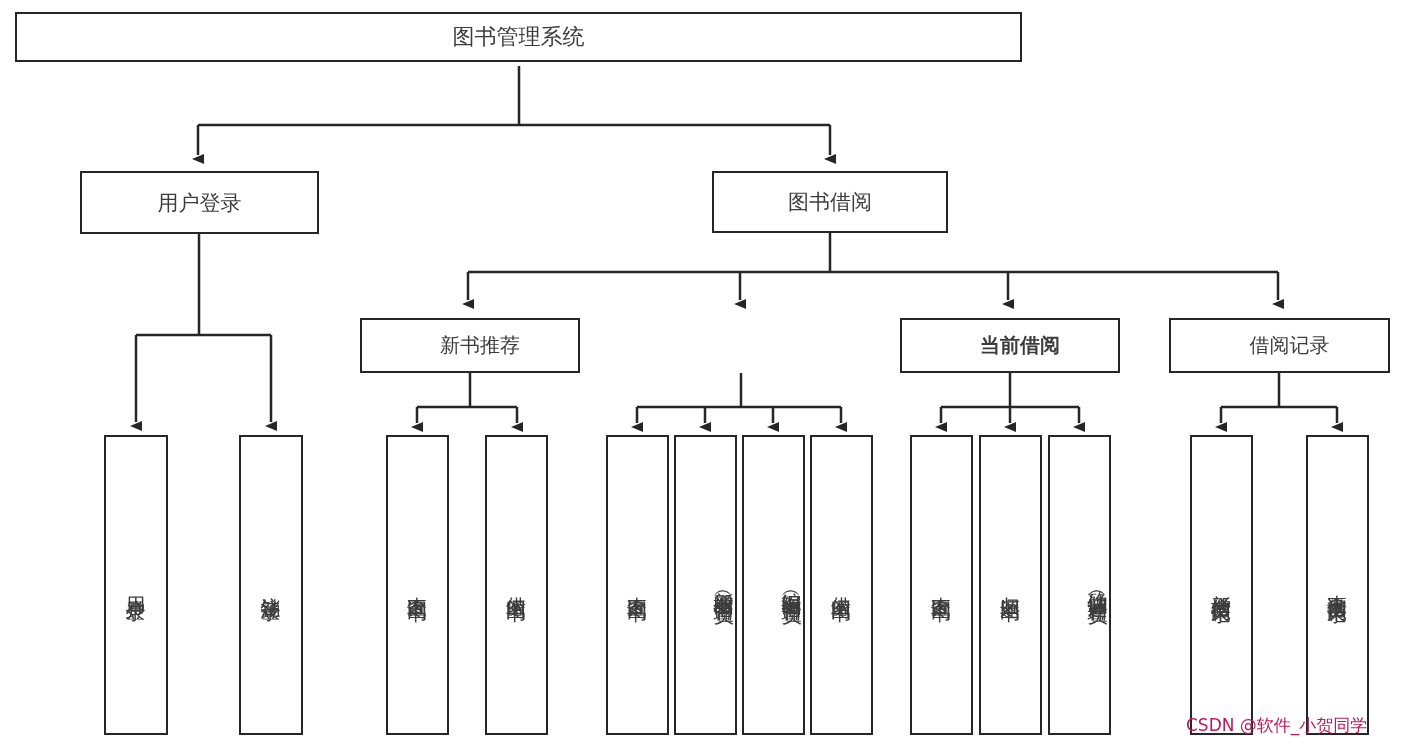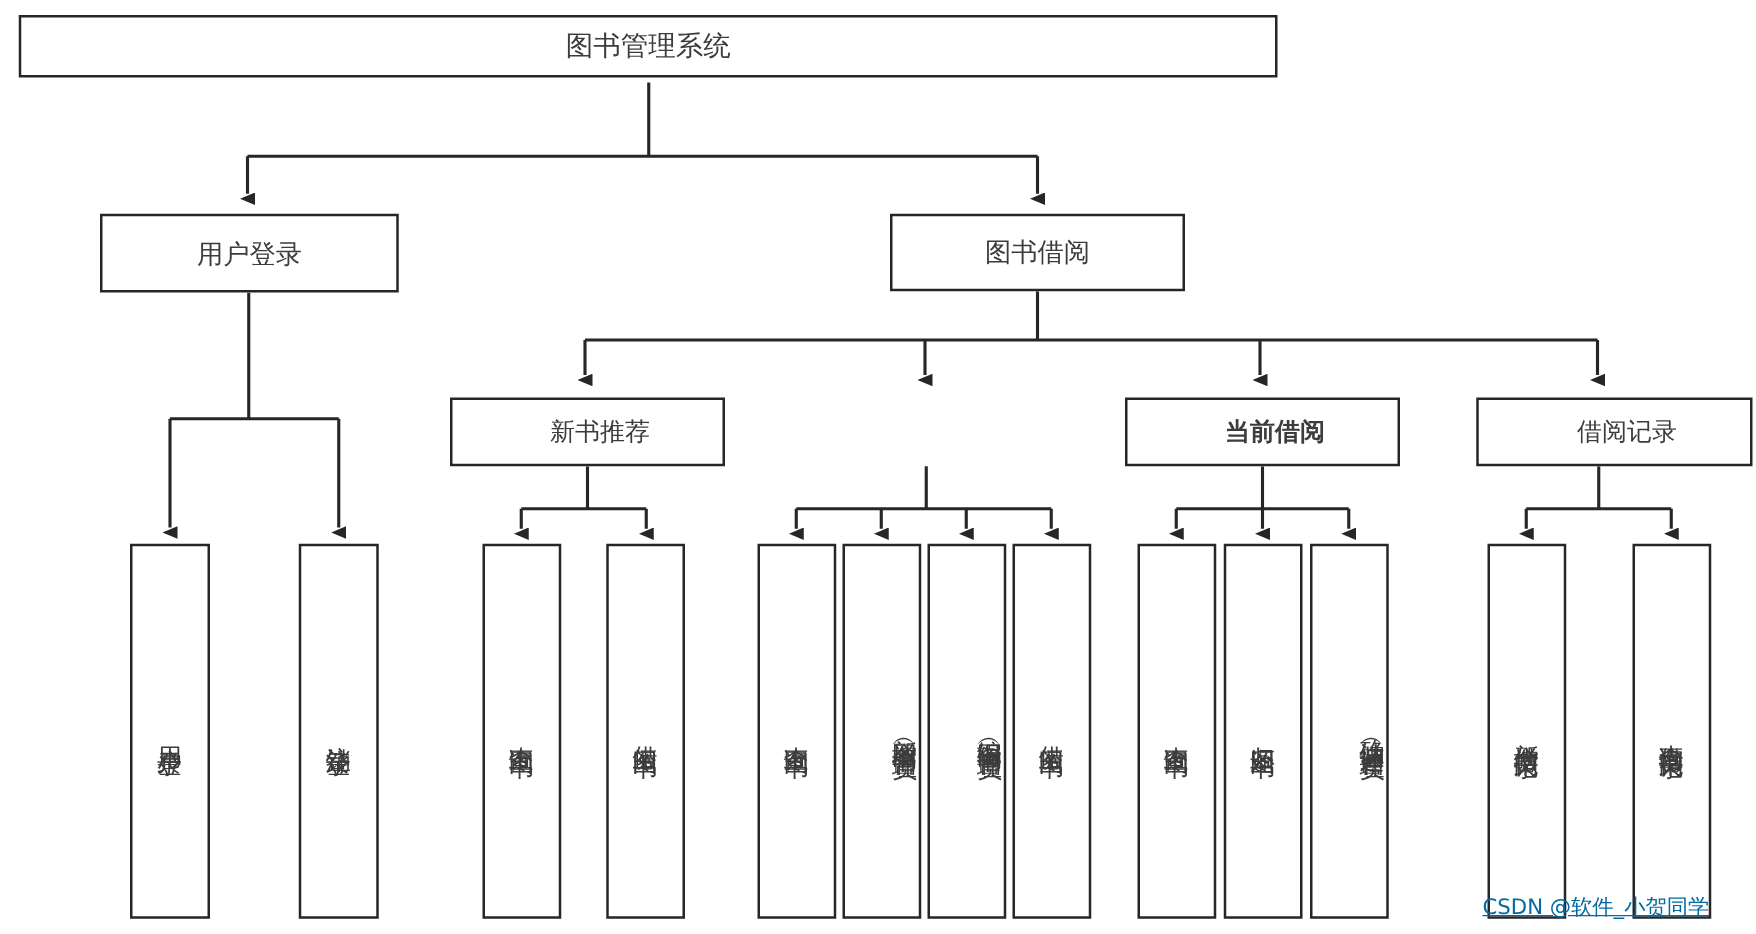--- a/index.html
+++ b/index.html
@@ -56,25 +56,24 @@
     justify-content: center;
   }
   .node.leaf.centered {
     align-items: center;
   }
   .watermark {
     position: absolute;
     left: 1186px;
     top: 714px;
     font-size: 17px;
-    color: #0369a1;
+    color: #be185d;
     white-space: nowrap;
     z-index: 3;
     font-family: "DejaVu Sans", "Liberation Sans", sans-serif;
-    text-decoration: underline;
   }
 </style>
 </head>
 <body>
 
 <div id="canvas">
 
   <svg id="edges" xmlns="http://www.w3.org/2000/svg">
     <defs>
       <marker id="arrow" markerWidth="10" markerHeight="12" refX="1" refY="6" orient="auto" markerUnits="userSpaceOnUse">
@@ -129,21 +128,21 @@
 
   <div class="node level1" style="left:80px; top:171px; width:239px; height:63px;">用户登录</div>
 
   <div class="node level1" style="left:712px; top:171px; width:236px; height:62px;">图书借阅</div>
 
   <div class="node level2" style="left:360px; top:318px; width:220px; height:55px;">新书推荐</div>
 
 
   <div class="node level2" style="left:900px; top:318px; width:220px; height:55px;font-weight:bold;">当前借阅</div>
 
-  <div class="node level2" style="left:1169px; top:318px; width:221px; height:55px;margin-left:12px;">借阅记录</div>
+  <div class="node level2" style="left:1169px; top:318px; width:221px; height:55px;">借阅记录</div>
 
   <div class="node leaf centered" style="left:104px; top:435px; width:64px; height:300px;">用户登录</div>
 
   <div class="node leaf centered" style="left:239px; top:435px; width:64px; height:300px;">注销登录</div>
 
   <div class="node leaf centered" style="left:386px; top:435px; width:63px; height:300px;">查询图书</div>
 
   <div class="node leaf centered" style="left:485px; top:435px; width:63px; height:300px;">借阅图书</div>
 
   <div class="node leaf centered" style="left:606px; top:435px; width:63px; height:300px;">查询图书</div>

